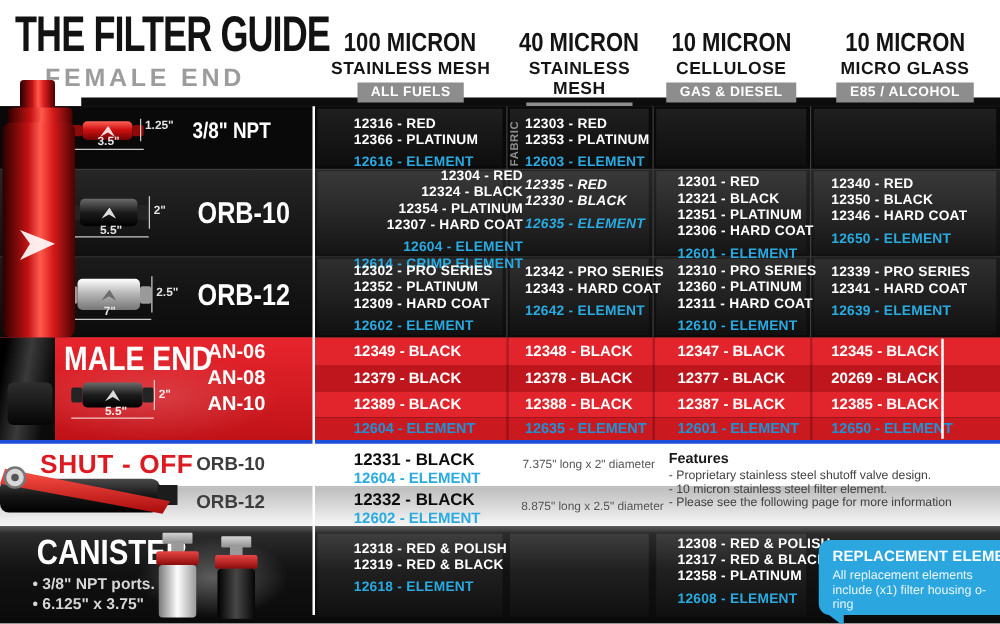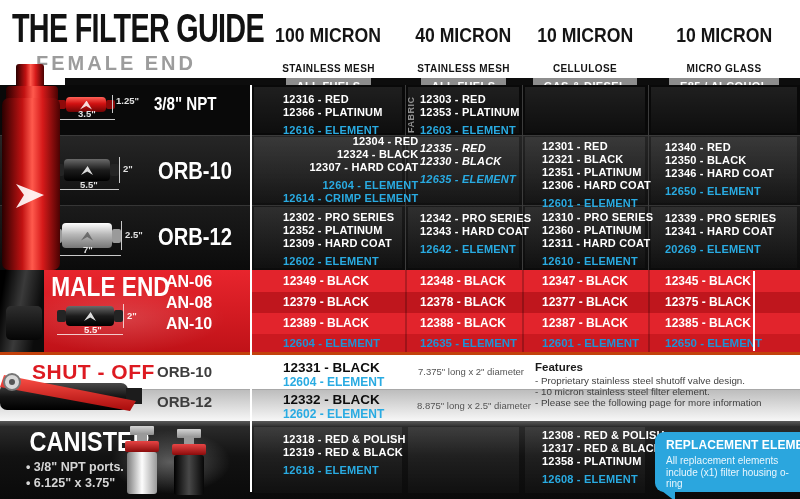--- a/index.html
+++ b/index.html
@@ -9,21 +9,21 @@
   .cond{display:inline-block;transform:scaleX(.72);transform-origin:0 50%;white-space:nowrap;}
   .cond2{display:inline-block;transform:scaleX(.84);white-space:nowrap;}
 
   
   .title{left:12px;top:6px;font-size:40px;font-weight:900;color:#121212;letter-spacing:-1px;}
   .subtitle{left:36px;top:52px;font-size:20px;font-weight:800;color:#9c9c9c;letter-spacing:3px;}
   .header-bar{left:65px;top:78px;width:735px;height:7px;background:#0d0d0d;}
   .colhead{top:24px;text-align:center;}
   .ch1{left:252px;width:153px;}.ch2{left:405px;width:117px;}.ch3{left:522px;width:126px;}.ch4{left:648px;width:152px;}
   .ch-micron{font-size:21px;font-weight:900;color:#141414;line-height:21px;}
-  .ch-media{font-size:10px;font-weight:800;color:#141414;letter-spacing:.4px;margin-top:18px;}
+  .ch-media{font-size:14px;font-weight:800;color:#141414;letter-spacing:.4px;margin-top:1px;}
   .ch-badge{display:inline-block;margin-top:4px;background:#8d8d8d;color:#fff;font-size:11px;font-weight:800;
             padding:2px 11px;letter-spacing:.4px;}
 
   
   .x1{left:283px;}.x2{left:420px;}.x3{left:542px;}.x4{left:665px;}
   .panel{position:absolute;background:linear-gradient(180deg,rgba(255,255,255,.09),rgba(255,255,255,.02));}
   .pc1{left:254px;width:148px;}.pc2{left:408px;width:111px;}.pc3{left:525px;width:120px;}.pc4{left:651px;width:146px;}
   .vsep{position:absolute;width:1px;background:#3c3c3c;top:0;bottom:0;}
   .s405{left:405px;}.s522{left:522px;}.s648{left:648px;}
   .whiteline{position:absolute;left:250px;top:85px;width:2px;height:407px;background:#fff;z-index:6;}
@@ -84,21 +84,21 @@
   .mrowe{top:64px;line-height:18px;font-size:11.5px;color:#1e93d6;}
   .msep{position:absolute;width:2px;top:0;height:82px;background:rgba(0,0,0,.22);}
   .anfit{position:absolute;left:0;top:0;width:44px;height:82px;
          background:linear-gradient(100deg,#000 10%,#3a3a3a 45%,#0b0b0b 80%);}
   .anfit::after{content:'';position:absolute;left:6px;top:36px;width:36px;height:34px;
                 background:linear-gradient(180deg,#2e2e2e,#050505);border-radius:5px;}
   .male .dim{color:#ffecec;}
   .male .dl{background:#f3caca;}
 
   
-  .shutoff{left:0;top:352px;width:800px;height:69px;background:#fff;border-top:3px solid #c2410c;
+  .shutoff{left:0;top:352px;width:800px;height:69px;background:#fff;border-top:3px solid #1d4ed8;
            box-sizing:border-box;z-index:1;}
   .so-row2{position:absolute;left:0;right:0;top:34px;height:32px;
            background:linear-gradient(180deg,#bdbdbd,#f7f7f7);border-top:1px solid #a8a8a8;box-sizing:border-box;}
   .so-heading{position:absolute;left:32px;top:5px;font-size:21px;font-weight:900;color:#dd1a21;letter-spacing:.5px;}
   .so-lbl{position:absolute;left:157px;font-size:15px;font-weight:800;color:#3d3d3d;}
   .so-l1{top:8px;}.so-l2{top:38px;}
   .so-ct{position:absolute;font-size:13.5px;font-weight:800;color:#0d0d0d;line-height:13px;}
   .so-ct .elems{margin-top:2px;font-size:12px;color:#29abe2;}
   .so-size{position:absolute;font-size:9.5px;color:#555;font-weight:400;white-space:nowrap;}
   .features-h{position:absolute;left:535px;top:6px;font-size:11.5px;font-weight:800;color:#1a1a1a;}
@@ -211,20 +211,21 @@
     <div class="dl" style="left:119px;top:72px;width:1px;height:26px;"></div>
     <div class="dl" style="left:55px;top:104px;width:64px;height:1px;"></div>
     <div class="dim" style="left:123px;top:78px;">2"</div>
     <div class="dim" style="left:80px;top:94px;">5.5"</div>
     <div class="rowlabel lbl-orb10"><span class="cond2">ORB-10</span></div>
 
     <div class="ct x1" style="top:50px;text-align:right;">
       <div class="parts">
           <div>12304 - RED</div>
           <div>12324 - BLACK</div>
+          <div>12354 - PLATINUM</div>
           <div>12307 - HARD COAT</div>
         </div>
       <div class="elems">
           <div>12604 - ELEMENT</div>
           <div>12614 - CRIMP ELEMENT</div>
         </div>
     </div>
     <div class="ct x2" style="top:57px;font-style:italic;">
       <div class="parts">
           <div>12335 - RED</div>
@@ -293,21 +294,21 @@
       <div class="elems">
           <div>12610 - ELEMENT</div>
         </div>
     </div>
     <div class="ct x4" style="top:127px;">
       <div class="parts">
           <div>12339 - PRO SERIES</div>
           <div>12341 - HARD COAT</div>
         </div>
       <div class="elems">
-          <div>20269 - ELEMENT</div>
+          <div>12639 - ELEMENT</div>
         </div>
     </div>
   </div>
 
   <svg class="abs bigred" width="62" height="206" viewBox="0 0 62 206">
     <defs>
       <linearGradient id="gred" x1="0" y1="0" x2="1" y2="0">
         <stop offset="0" stop-color="#2a0000"></stop>
           <stop offset=".35" stop-color="#c11212"></stop>
         <stop offset=".52" stop-color="#ff5a4d"></stop>
@@ -345,21 +346,21 @@
     <div class="dim" style="left:127px;top:40px;">2"</div>
     <div class="dim" style="left:84px;top:54px;">5.5"</div>
 
     <span class="mc mrowa x1">12349 - BLACK</span>
     <span class="mc mrowa x2">12348 - BLACK</span>
     <span class="mc mrowa x3">12347 - BLACK</span>
     <span class="mc mrowa x4">12345 - BLACK</span>
     <span class="mc mrowb x1">12379 - BLACK</span>
     <span class="mc mrowb x2">12378 - BLACK</span>
     <span class="mc mrowb x3">12377 - BLACK</span>
-    <span class="mc mrowb x4">12375 - BLACK</span>
+    <span class="mc mrowb x4">20269 - BLACK</span>
     <span class="mc mrowc x1">12389 - BLACK</span>
     <span class="mc mrowc x2">12388 - BLACK</span>
     <span class="mc mrowc x3">12387 - BLACK</span>
     <span class="mc mrowc x4">12385 - BLACK</span>
     <span class="mc mrowe x1">12604 - ELEMENT</span>
     <span class="mc mrowe x2">12635 - ELEMENT</span>
     <span class="mc mrowe x3">12601 - ELEMENT</span>
     <span class="mc mrowe x4">12650 - ELEMENT</span>
   </div>
   <div class="whiteline-r"></div>

